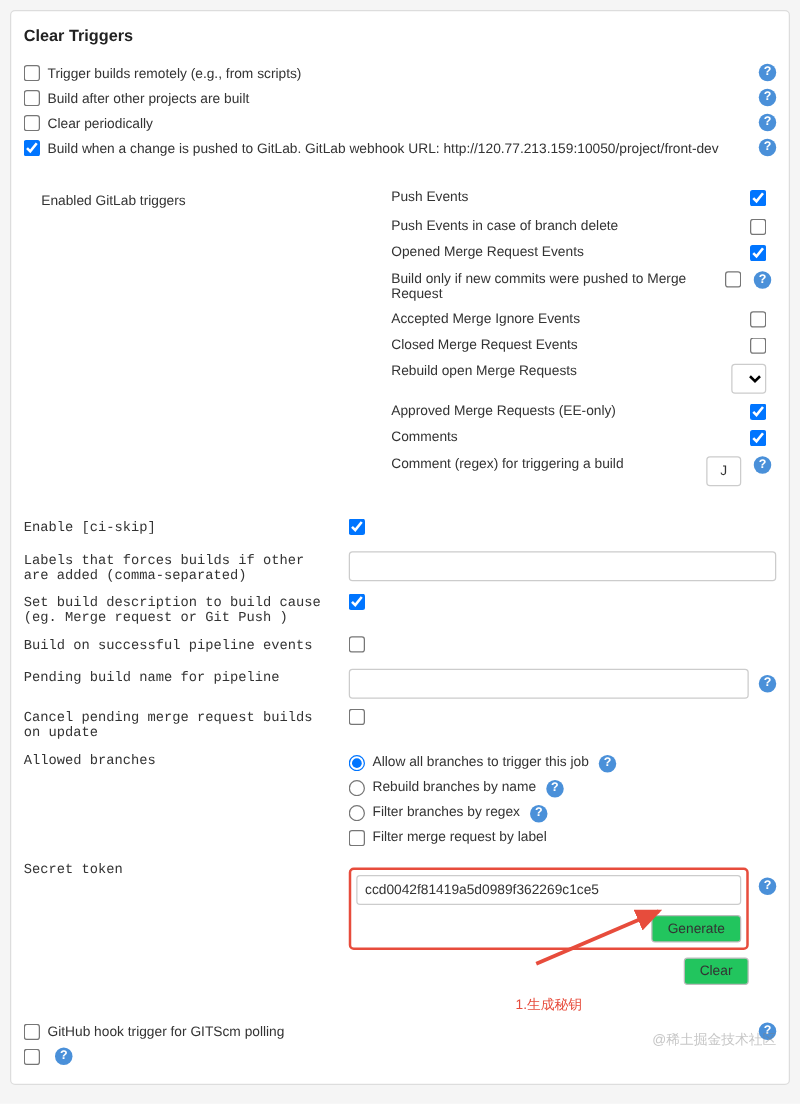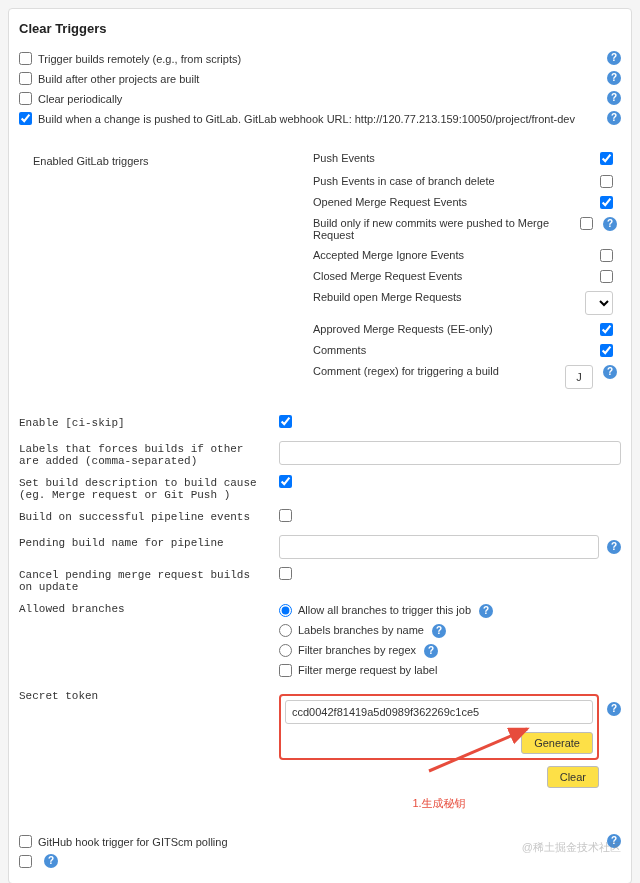--- a/index.html
+++ b/index.html
@@ -128,21 +128,21 @@
       display: flex;
       align-items: flex-start;
       padding: 3px 0;
       font-size: 11px;
     }
     .radio-row input[type="radio"],
     .radio-row input[type="checkbox"] {
       margin-right: 6px;
     }
     .btn {
-      background: #fde047;
+      background: #22c55e;
       border: 1px solid #bbb;
       border-radius: 3px;
       padding: 4px 12px;
       font-size: 11px;
       cursor: pointer;
       color: #333;
       text-align: right;
     }
     .secret-box {
       border: 2px solid #e74c3c;
@@ -331,21 +331,21 @@
   <div class="two-col" style="align-items:flex-start;">
     <div class="left">Allowed branches</div>
     <div class="right-stack">
       <div class="radio-row">
         <input type="radio" name="ab" checked="" style="">
         <span>Allow all branches to trigger this job</span>
         <span class="help" style="margin-left:8px;">?</span>
       </div>
       <div class="radio-row">
         <input type="radio" name="ab" style="">
-        <span>Labels branches by name</span>
+        <span>Rebuild branches by name</span>
         <span class="help" style="margin-left:8px;">?</span>
       </div>
       <div class="radio-row">
         <input type="radio" name="ab" style="">
         <span>Filter branches by regex</span>
         <span class="help" style="margin-left:8px;">?</span>
       </div>
       <div class="radio-row">
         <input type="checkbox" style="">
         <span>Filter merge request by label</span>
@@ -371,21 +371,21 @@
           <marker id="ah" markerWidth="8" markerHeight="8" refX="6" refY="3" orient="auto">
             <path d="M0,0 L7,3 L0,6 Z" fill="#e74c3c"></path>
           </marker>
         </defs>
         <line x1="10" y1="48" x2="108" y2="6" stroke="#e74c3c" stroke-width="3" marker-end="url(#ah)"></line>
       </svg>
     </div>
     <span class="help" style="margin-left:8px; margin-top:14px;">?</span>
   </div>
 
-  <div class="row" style="margin-top:16px;">
+  <div class="row" style="margin-top:0;">
     <input type="checkbox" class="cb" style="">
     <span class="row-label">GitHub hook trigger for GITScm polling</span>
     <span class="help">?</span>
   </div>
   <div class="row">
     <input type="checkbox" class="cb" style="">
     <span class="help">?</span>
   </div>
 
   <div class="watermark">@稀土掘金技术社区</div>

